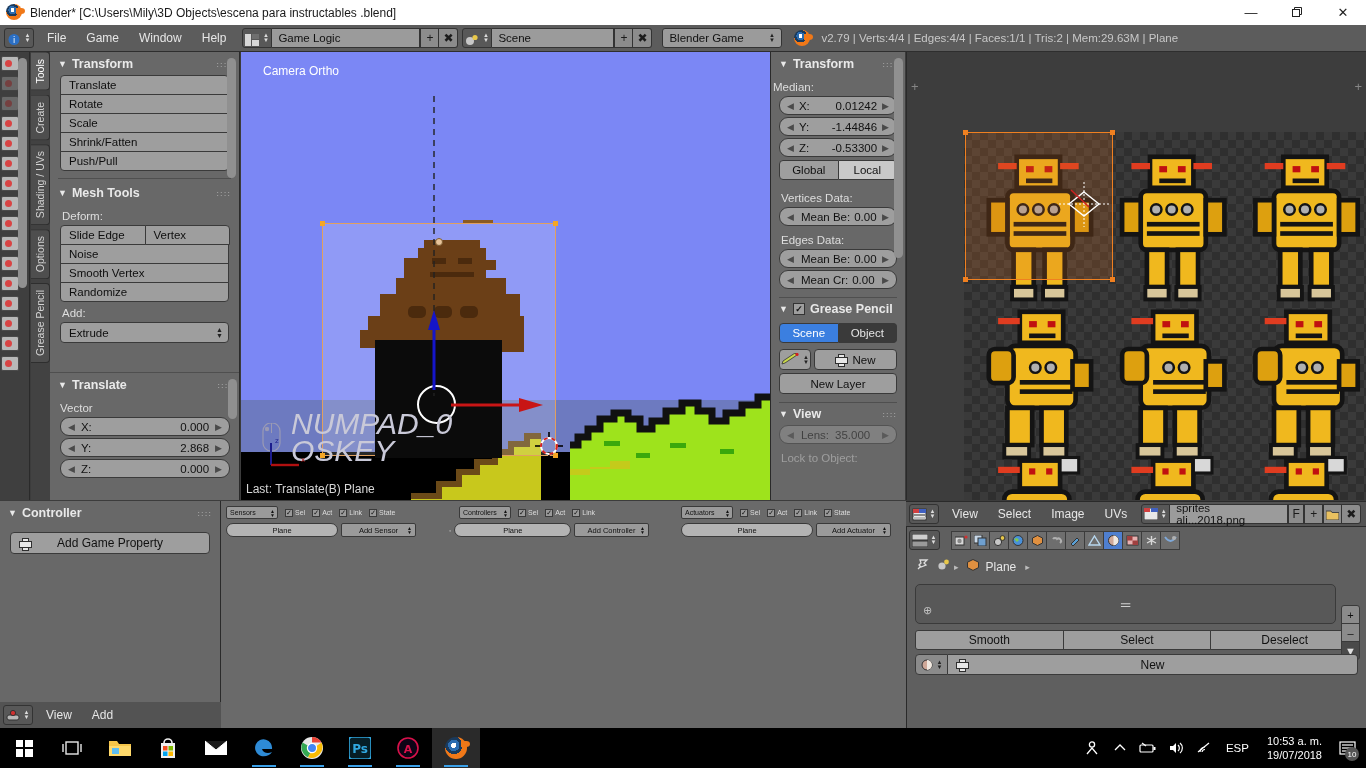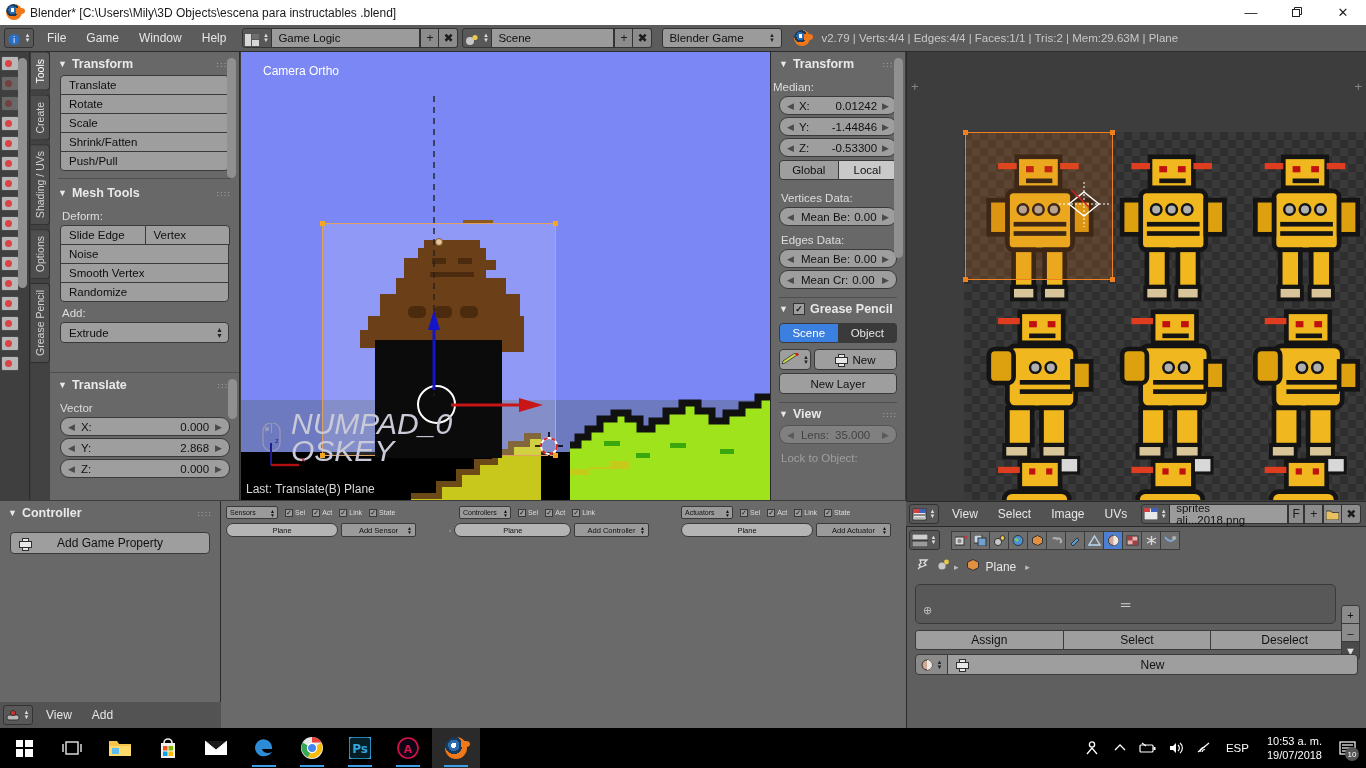--- a/index.html
+++ b/index.html
@@ -1136,21 +1136,21 @@
         <span style="position:absolute;left:7px;bottom:6px;color:#c0c0c0;font-size:11px;">⊕</span>
         <span class="matbox-eq">═</span>
       </div>
       <div class="sidebtns">
         <div class="sidebtn" style="border-radius:3px 3px 0 0;">+</div>
         <div class="sidebtn">–</div>
         <div class="sidebtn" style="border-radius:0 0 3px 3px;background:#4a4a4a;color:#e0e0e0;">▼</div>
       </div>
 
       <div class="triple">
-        <div style="border-radius:3px 0 0 3px;">Assign</div>
+        <div style="border-radius:3px 0 0 3px;">Smooth</div>
         <div>Select</div>
         <div style="border-radius:0 3px 3px 0;">Deselect</div>
       </div>
 
       <div class="newmat">
         <div class="ic">
           <svg width="14" height="12" viewBox="0 0 14 12">
               <circle cx="6" cy="6" r="5" fill="#d0a898" stroke="#333"></circle>
               <path d="M6 1 A5 5 0 0 1 6 11 Z" fill="#f0e8e0"></path>
             </svg>

